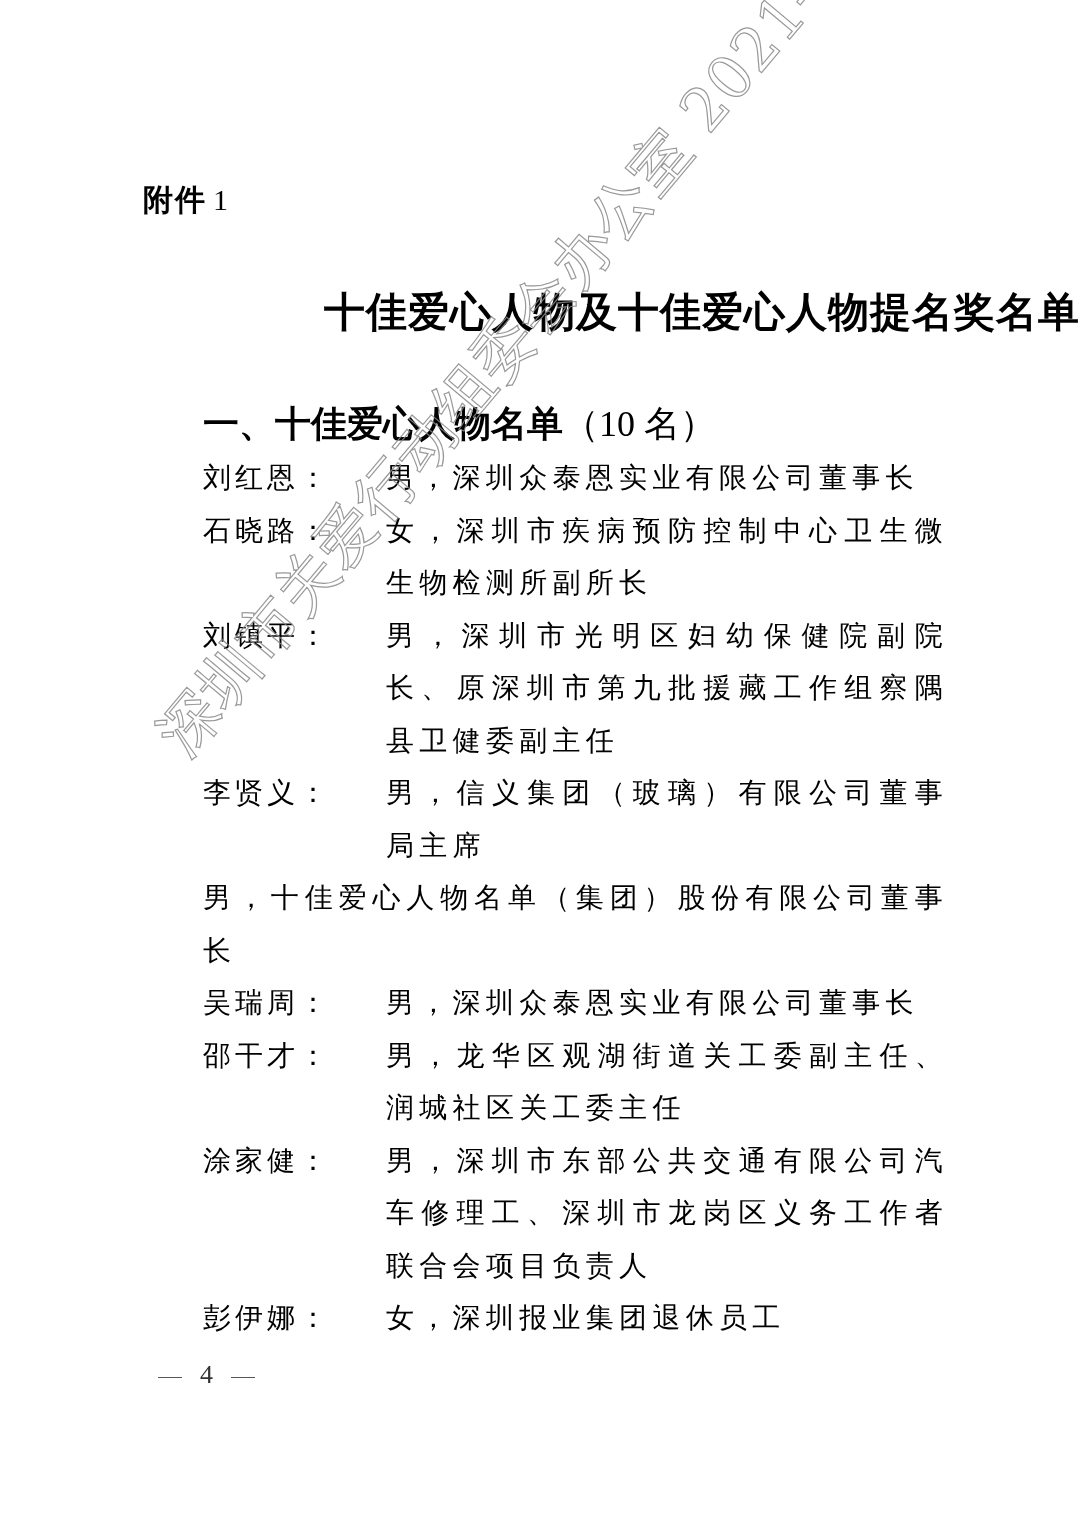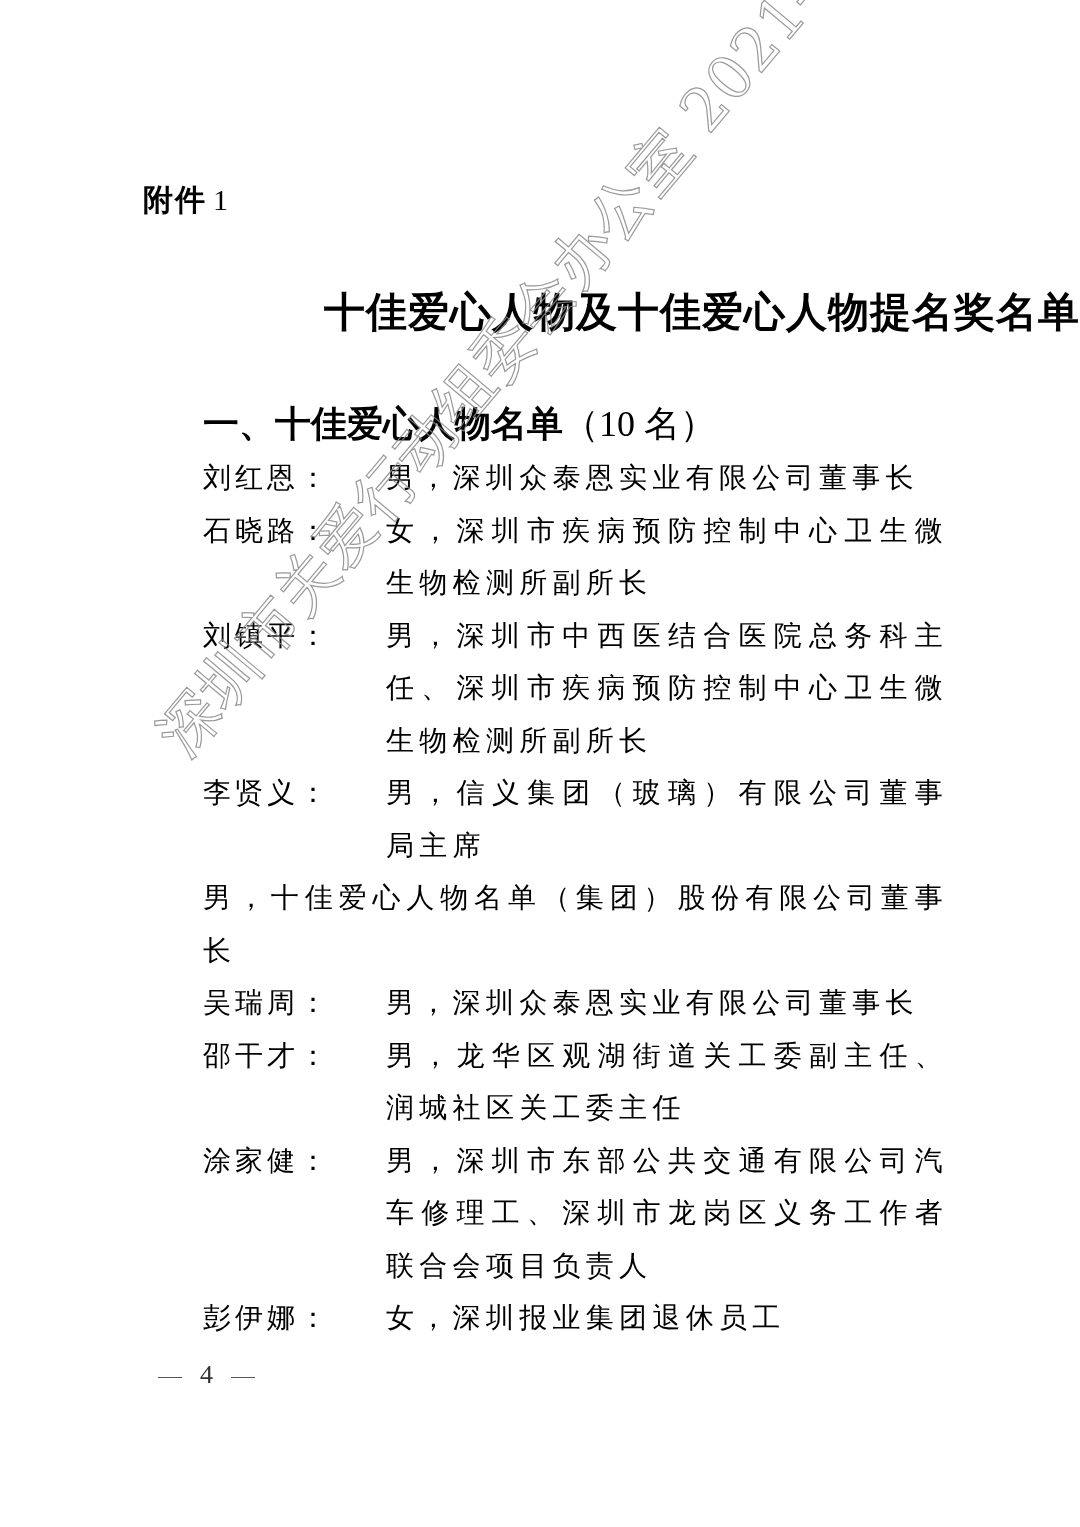--- a/index.html
+++ b/index.html
@@ -37,21 +37,21 @@
     <div class="row">
         <span class="name">刘红恩：</span>
         <span class="desc">男，深圳众泰恩实业有限公司董事长</span>
       </div>
     <div class="row">
         <span class="name">石晓路：</span>
         <span class="desc">女，深圳市疾病预防控制中心卫生微生物检测所副所长</span>
       </div>
     <div class="row">
         <span class="name">刘镇平：</span>
-        <span class="desc">男，深圳市中西医结合医院总务科主任、深圳市疾病预防控制中心卫生微生物检测所副所长</span>
+        <span class="desc">男，深圳市光明区妇幼保健院副院长、原深圳市第九批援藏工作组察隅县卫健委副主任</span>
       </div>
     <div class="row">
         <span class="name">李贤义：</span>
         <span class="desc">男，信义集团（玻璃）有限公司董事局主席</span>
       </div>
     <div class="row">
         <span class="desc">男，十佳爱心人物名单（集团）股份有限公司董事长</span>
       </div>
     <div class="row">
         <span class="name">吴瑞周：</span>

